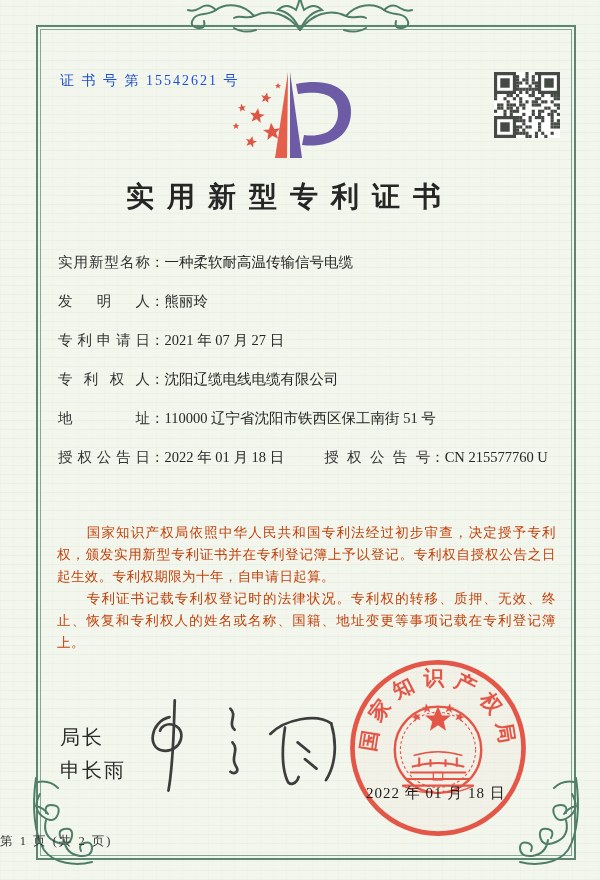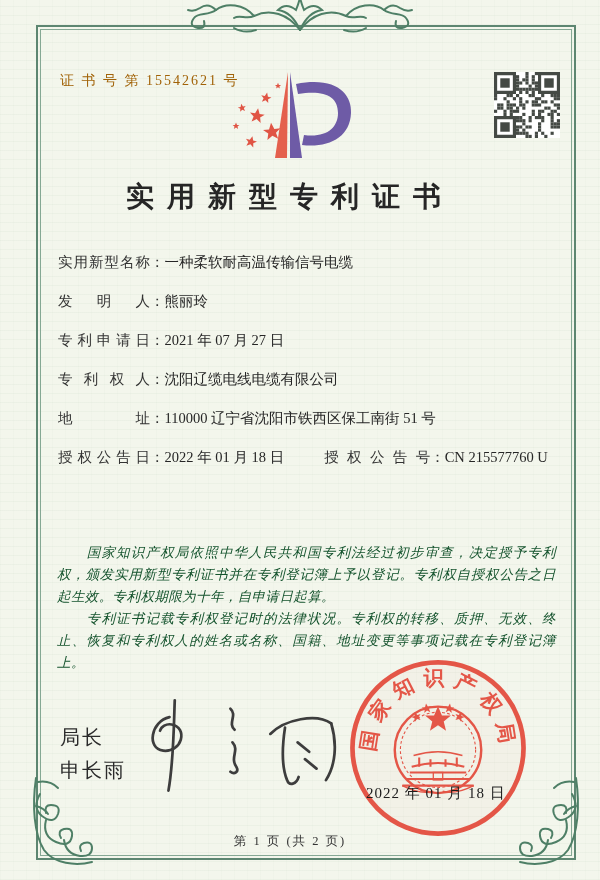--- a/index.html
+++ b/index.html
@@ -24,59 +24,59 @@
   .frame-inner{
     position:absolute;inset:2px;border:1px solid #85a894;
   }
   .ornament-top{position:absolute;left:150px;top:-6px;width:300px;height:46px;}
   .ornament-corner{position:absolute;width:92px;height:92px;}
   .ornament-bl{left:30px;bottom:12px;}
   .ornament-br{right:18px;bottom:12px;transform:scaleX(-1);}
 
   .cert-number{
     position:absolute;left:60px;top:72px;
-    font-size:14px;letter-spacing:2px;color:#a16207;
+    font-size:14px;letter-spacing:2px;color:#1d4ed8;
   }
   .logo{position:absolute;left:226px;top:68px;width:150px;height:100px;}
   .qr{position:absolute;left:494px;top:72px;width:66px;height:66px;background:#fff;}
 
   .title{
     position:absolute;left:0;right:20px;top:178px;text-align:center;
     font-size:28px;font-weight:700;letter-spacing:13px;color:#262626;
   }
 
   .fields{position:absolute;left:58px;right:40px;top:253px;font-size:14.5px;}
   .frow{height:22px;margin-bottom:17px;white-space:nowrap;}
   .flabel{
     display:inline-block;width:92px;vertical-align:top;color:#333;
     text-align:justify;text-align-last:justify;
   }
   .flabel2{width:106px;margin-left:40px;}
   .fcolon{color:#333;}
   .fvalue{color:#262626;}
 
   .paragraphs{
-    position:absolute;left:57px;right:44px;top:542px;
-    font-size:13.5px;line-height:22px;font-style:italic;
-    color:#14532d;text-align:justify;letter-spacing:.4px;
+    position:absolute;left:57px;right:44px;top:522px;
+    font-size:13.5px;line-height:22px;
+    color:#c2410c;text-align:justify;letter-spacing:.4px;
   }
   .paragraphs p{margin:0;text-indent:2.2em;}
 
   .signer{position:absolute;left:60px;top:724px;font-size:20px;color:#2b2b2b;}
   .signer .line{height:18px;margin-bottom:15px;letter-spacing:2px;}
   .signature{position:absolute;left:138px;top:694px;width:210px;height:104px;}
 
   .seal{position:absolute;left:344px;top:654px;width:188px;height:188px;opacity:.92;}
   .seal-date{
     position:absolute;left:366px;top:784px;font-size:15px;color:#1d1d1d;
     letter-spacing:1px;font-family:"Liberation Serif","DejaVu Serif",serif;
   }
 
   .footer{
-    position:absolute;left:0;right:20px;top:833px;text-align:center;
+    position:absolute;left:0;right:20px;top:833px;
     font-size:12.5px;letter-spacing:2px;color:#333;
   }
   .green{stroke:#4e7f66;fill:none;stroke-width:2;stroke-linecap:round;}
 </style>
 </head>
 <body>
 
 <div class="paper-texture"></div>
 
 <div class="frame-outer">

